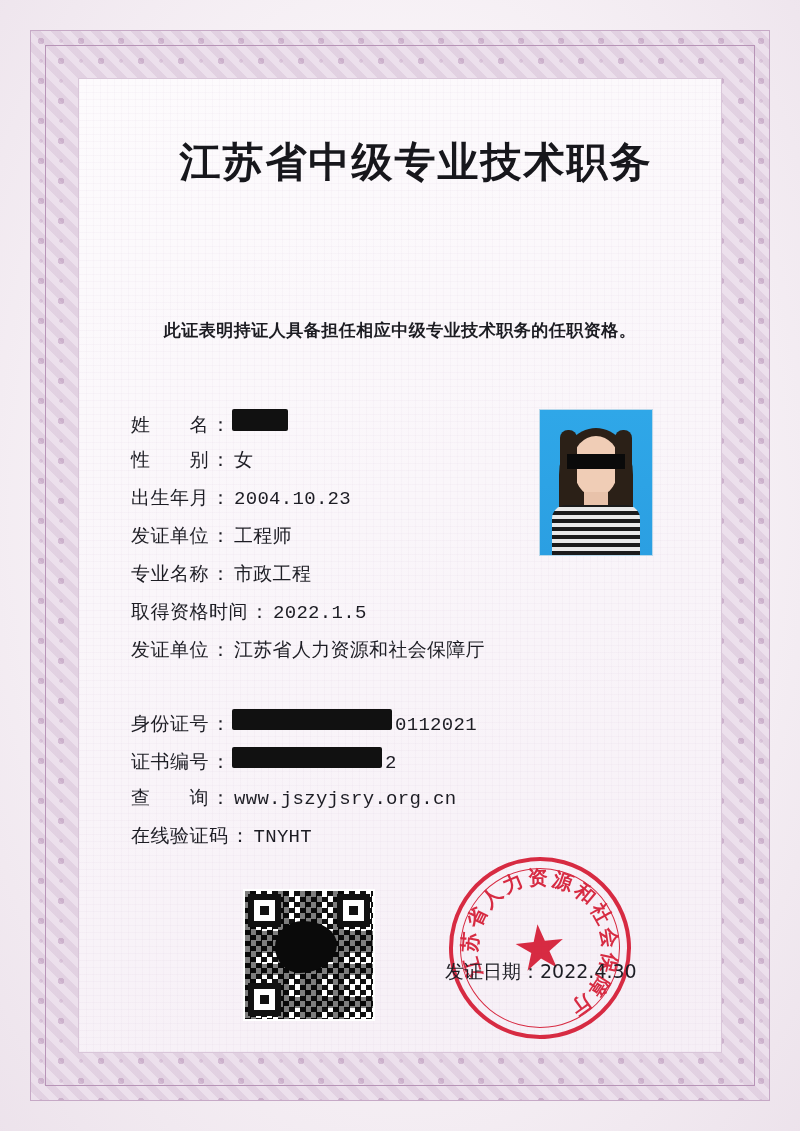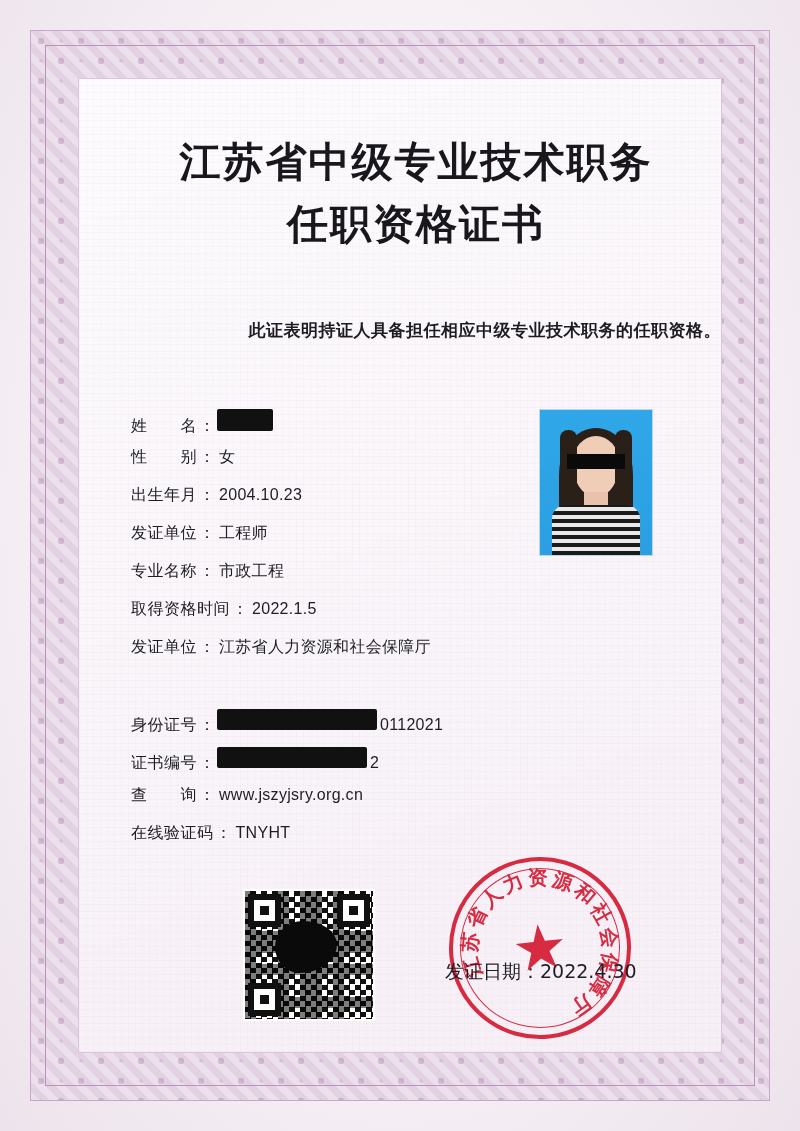--- a/index.html
+++ b/index.html
@@ -104,41 +104,41 @@
     letter-spacing: 2px;
     color: #17171c;
     line-height: 62px;
     white-space: nowrap;
   }
 
   .statement {
     position: absolute;
     left: 0; right: 0;
     top: 240px;
-    text-align: right;
+    text-align: center;
     font-family: "DejaVu Sans", "Liberation Sans", sans-serif;
     font-weight: bold;
     font-size: 17px;
     color: #1c1c22;
     letter-spacing: 0.5px;
   }
 
   
   .fields {
     position: absolute;
     left: 52px;
     top: 330px;
     width: 420px;
   }
   .field-row {
     display: flex;
     align-items: baseline;
     height: 38px;
-    font-family: Liberation Sans, sans-serif;
-    font-size: 16px;
+    font-family: Liberation Mono, monospace;
+    font-size: 19px;
     color: #1d1d24;
     white-space: nowrap;
   }
   .field-label {
     letter-spacing: 0.5px;
   }
   .field-sep { padding: 0 2px; }
   .field-value {
     padding-left: 2px;
     letter-spacing: 0.3px;
@@ -362,21 +362,20 @@
   <div class="frame">
     <div class="frame-pattern"></div>
     <div class="frame-inner-line"></div>
   </div>
 
   <div class="card">
     <div class="guilloche"></div>
 
     <div class="title-block">
       <div class="title-line">江苏省中级专业技术职务</div>
-      <div class="title-line">任职资格证书</div>
     </div>
 
     <div class="statement">此证表明持证人具备担任相应中级专业技术职务的任职资格。</div>
 
     <div class="photo">
       <div class="hair"></div>
       <div class="face"></div>
       <div class="hair-front-l"></div>
       <div class="hair-front-r"></div>
       <div class="eyebar"></div>

